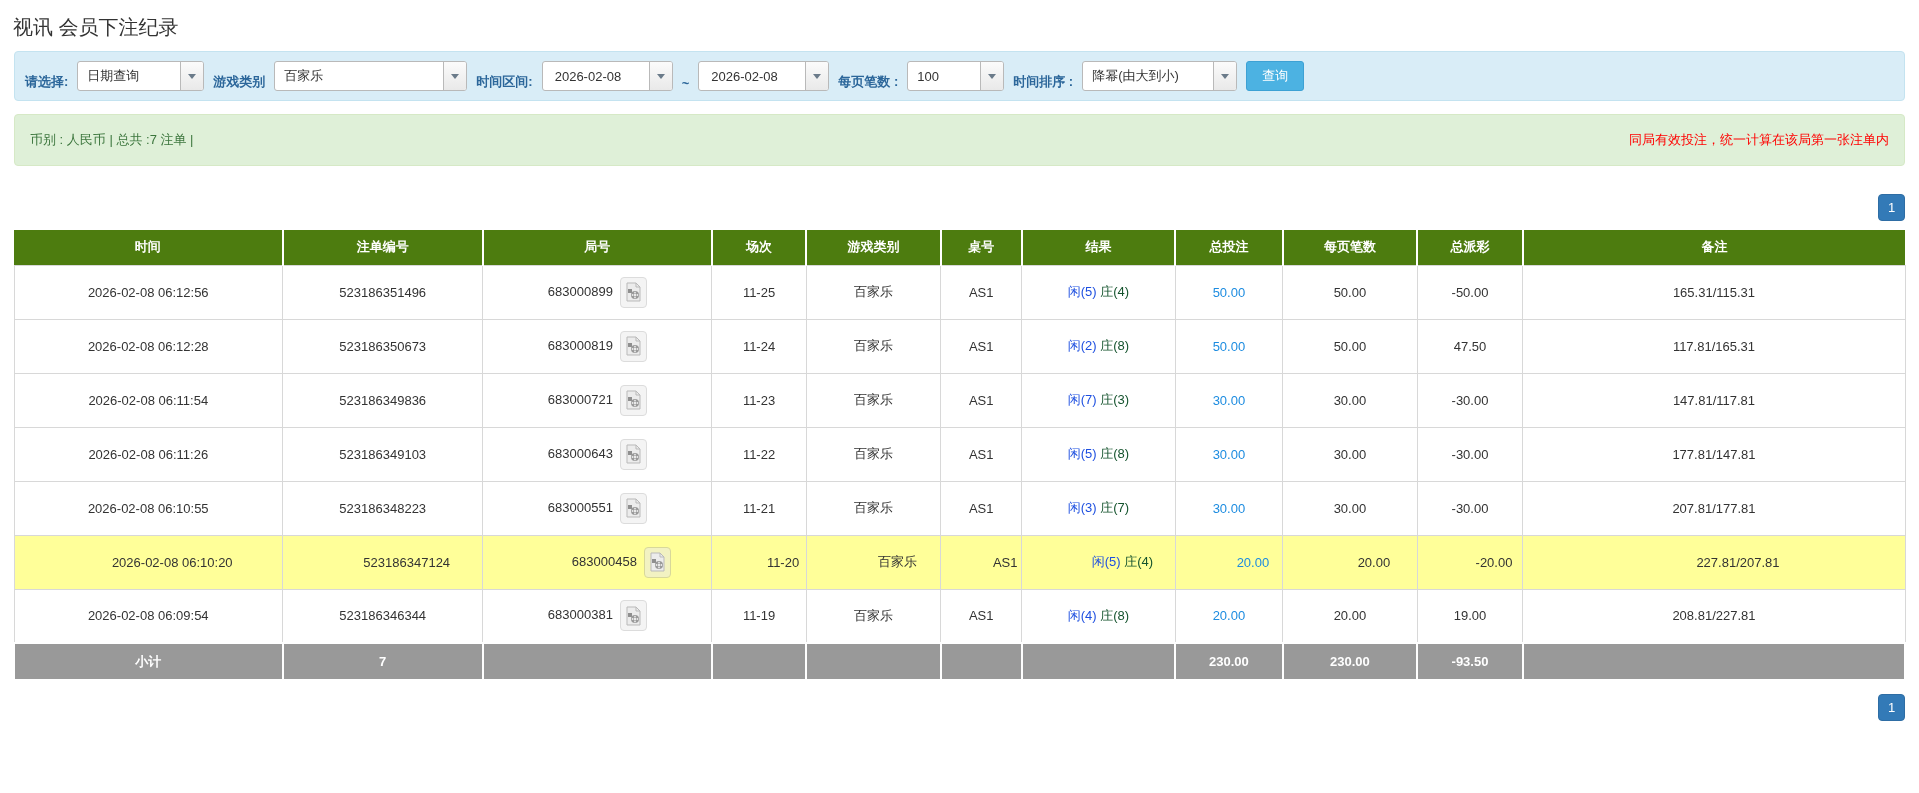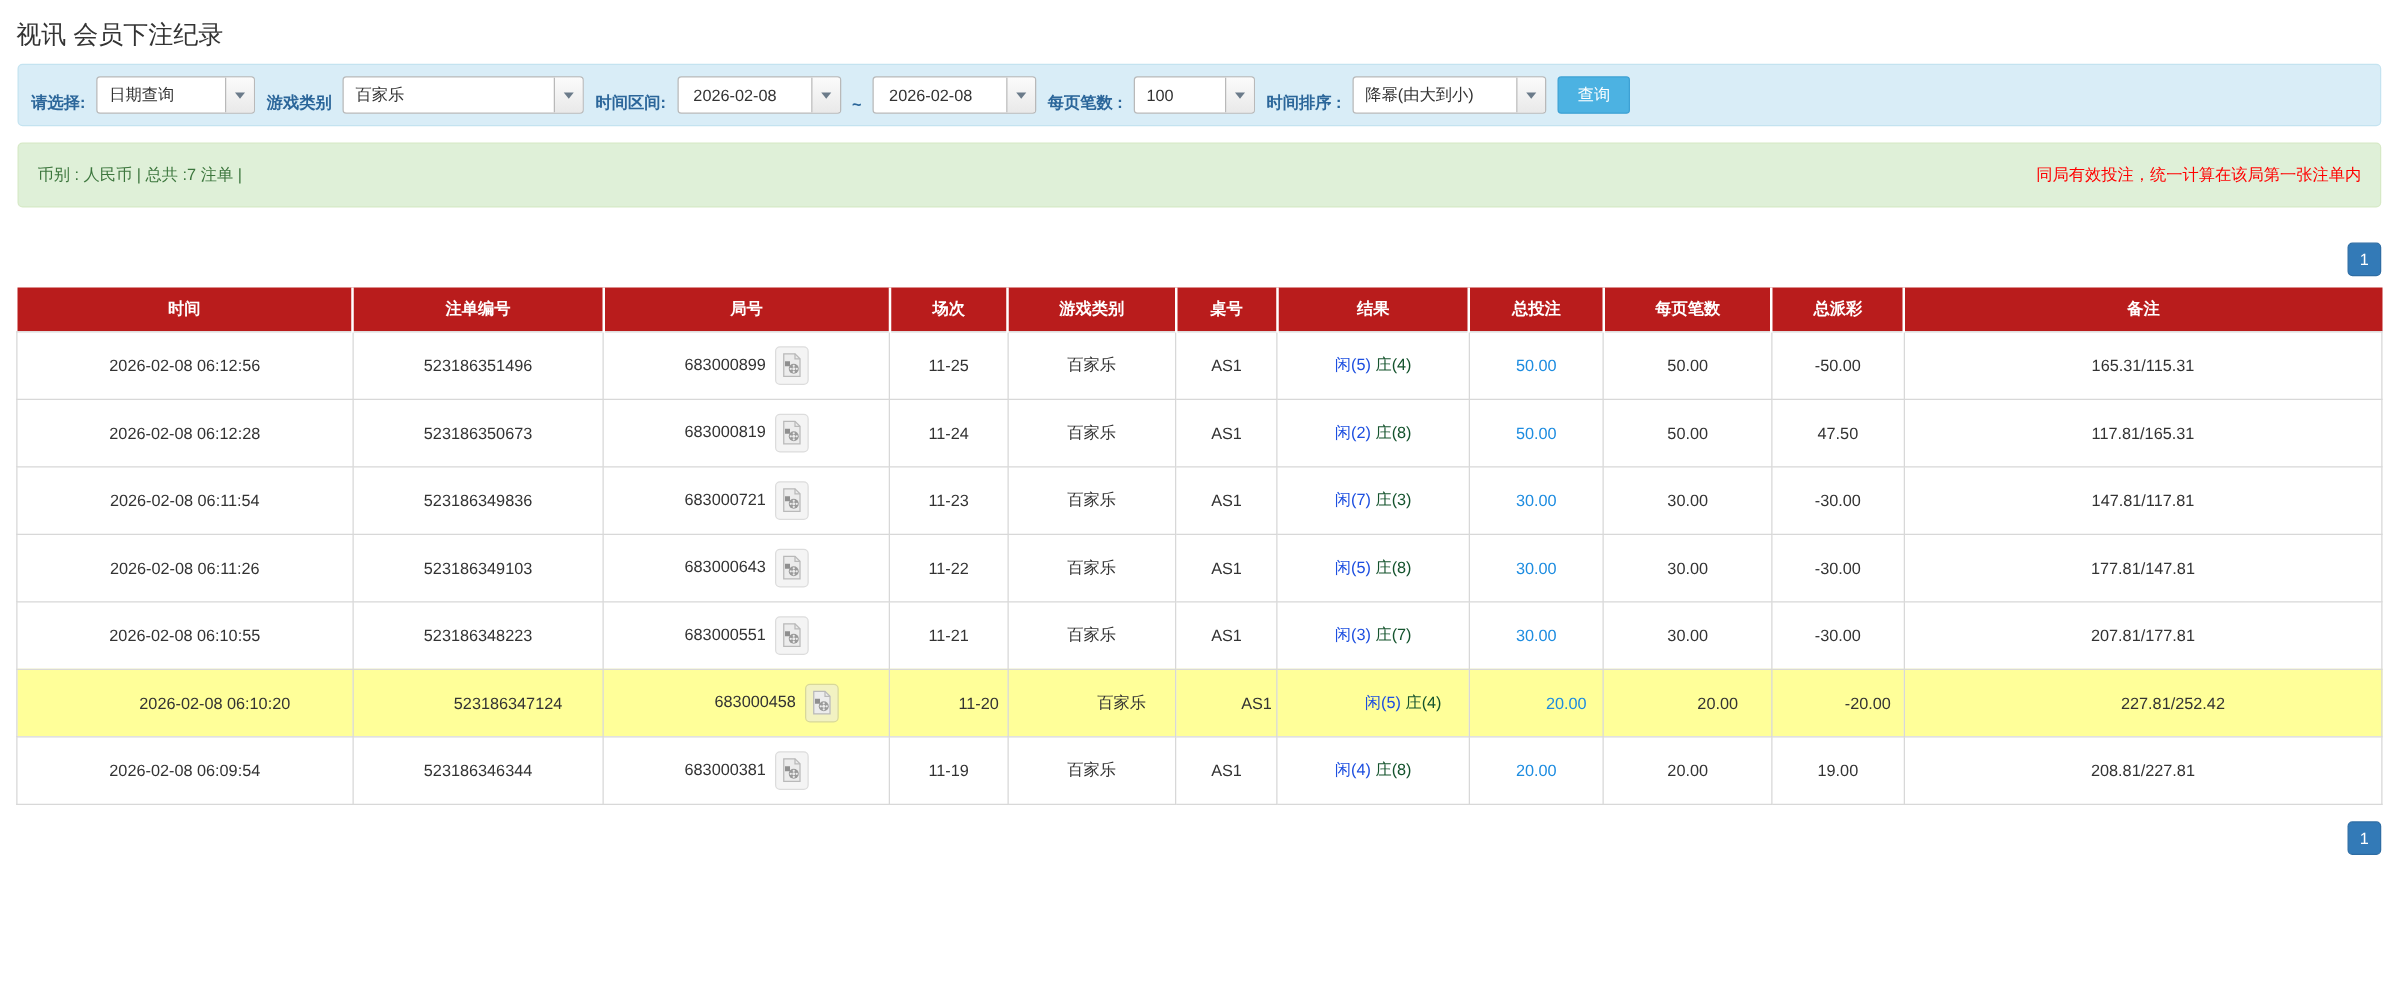--- a/index.html
+++ b/index.html
@@ -64,21 +64,21 @@
     min-width:27px; height:27px; padding:0 7px;
     background:#337ab7; border:1px solid #2e6da4; border-radius:4px;
     color:#fff; font-size:13px; cursor:pointer;
   }
   
   table.bet-table {
     width:1893px; margin:0 13px; border-collapse:collapse;
     font-size:13px; text-align:center; table-layout:fixed;
   }
   .bet-table th {
-    background:#b91c1c; color:#fff; font-weight:bold;
+    background:#4d7c0f; color:#fff; font-weight:bold;
     height:35px; border-left:2px solid #fff;
   }
   .bet-table th:first-child { border-left:none; }
   .bet-table td {
     height:54px; background:#fff; border:1px solid #d8d8d8; color:#333;
   }
   .bet-table tr.hl td { background:#ffff99;padding-left:48px; }
   .bet-table tr.foot td {
     background:#999999; color:#fff; height:37px; border:2px solid #fff; font-weight:bold;
   }
@@ -329,21 +329,21 @@
               <circle cx="12.4" cy="13" r="0.9" fill="#ececec"></circle>
             </svg>
           </span></td>
         <td>11-20</td>
         <td>百家乐</td>
         <td>AS1</td>
         <td><span class="res-p">闲(5)</span> <span class="res-b">庄(4)</span></td>
         <td><span class="blue-amt">20.00</span></td>
         <td>20.00</td>
         <td class="neg">-20.00</td>
-        <td>227.81/252.42</td>
+        <td>227.81/207.81</td>
       </tr>
       <tr>
         <td>2026-02-08 06:09:54</td>
         <td>523186346344</td>
         <td><span>683000381</span><span class="video-btn">
             <svg width="17" height="20" viewBox="0 0 17 20">
               <path d="M2 1h9l4 4v14H2z" fill="#ececec" stroke="#b9b9b9"></path>
               <path d="M11 1v4h4" fill="none" stroke="#b9b9b9"></path>
               <rect x="3" y="7" width="4" height="4" fill="#8f8f8f"></rect>
               <circle cx="10" cy="13" r="4" fill="#9a9a9a"></circle>
@@ -356,18 +356,31 @@
           </span></td>
         <td>11-19</td>
         <td>百家乐</td>
         <td>AS1</td>
         <td><span class="res-p">闲(4)</span> <span class="res-b">庄(8)</span></td>
         <td><span class="blue-amt">20.00</span></td>
         <td>20.00</td>
         <td>19.00</td>
         <td>208.81/227.81</td>
       </tr>
+      <tr class="foot">
+        <td>小计</td>
+        <td>7</td>
+        <td></td>
+        <td></td>
+        <td></td>
+        <td></td>
+        <td></td>
+        <td>230.00</td>
+        <td>230.00</td>
+        <td class="neg">-93.50</td>
+        <td></td>
+      </tr>
     </tbody>
 </table>
 
 <div class="pager bottom">
   <button class="page-btn">1</button>
 </div>
 
 </body></html>

